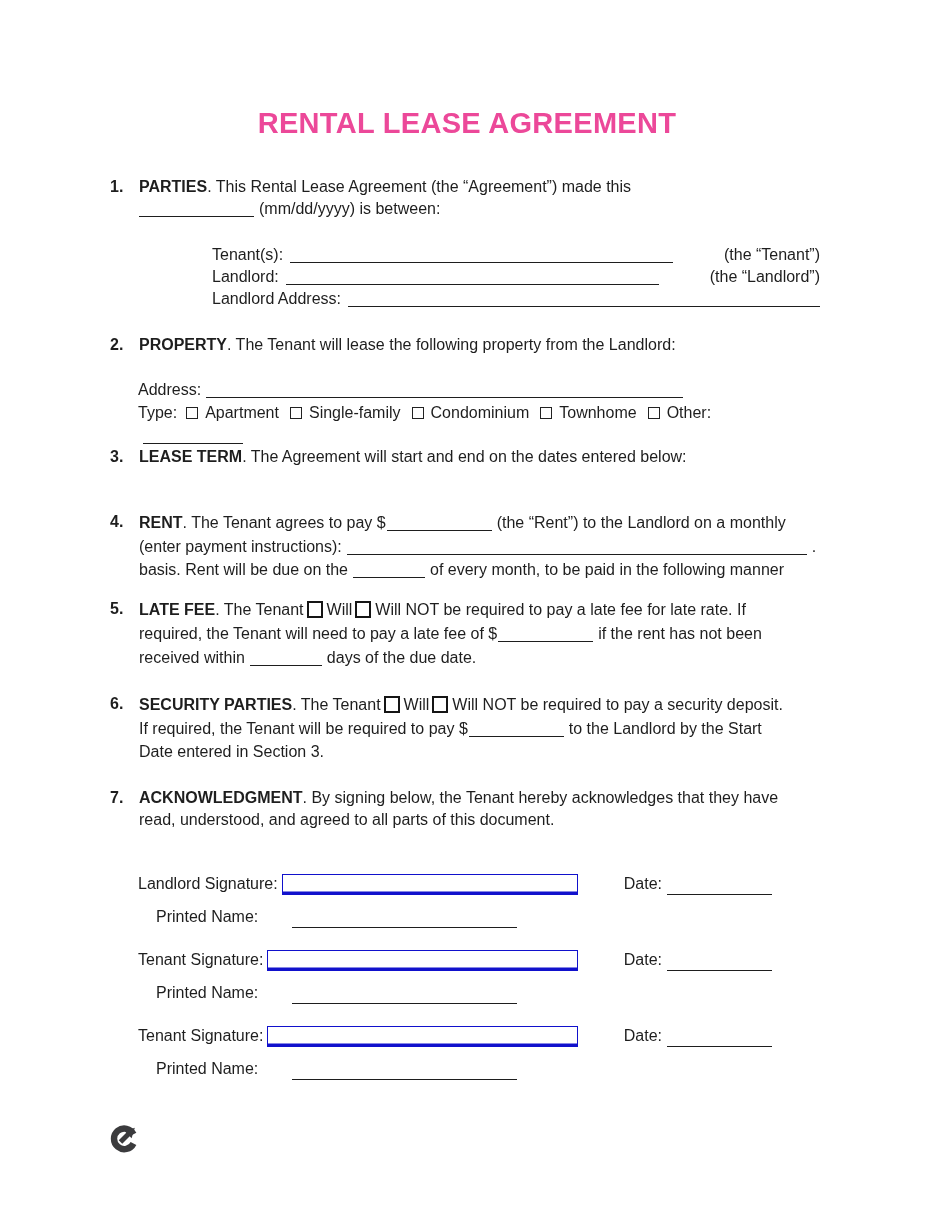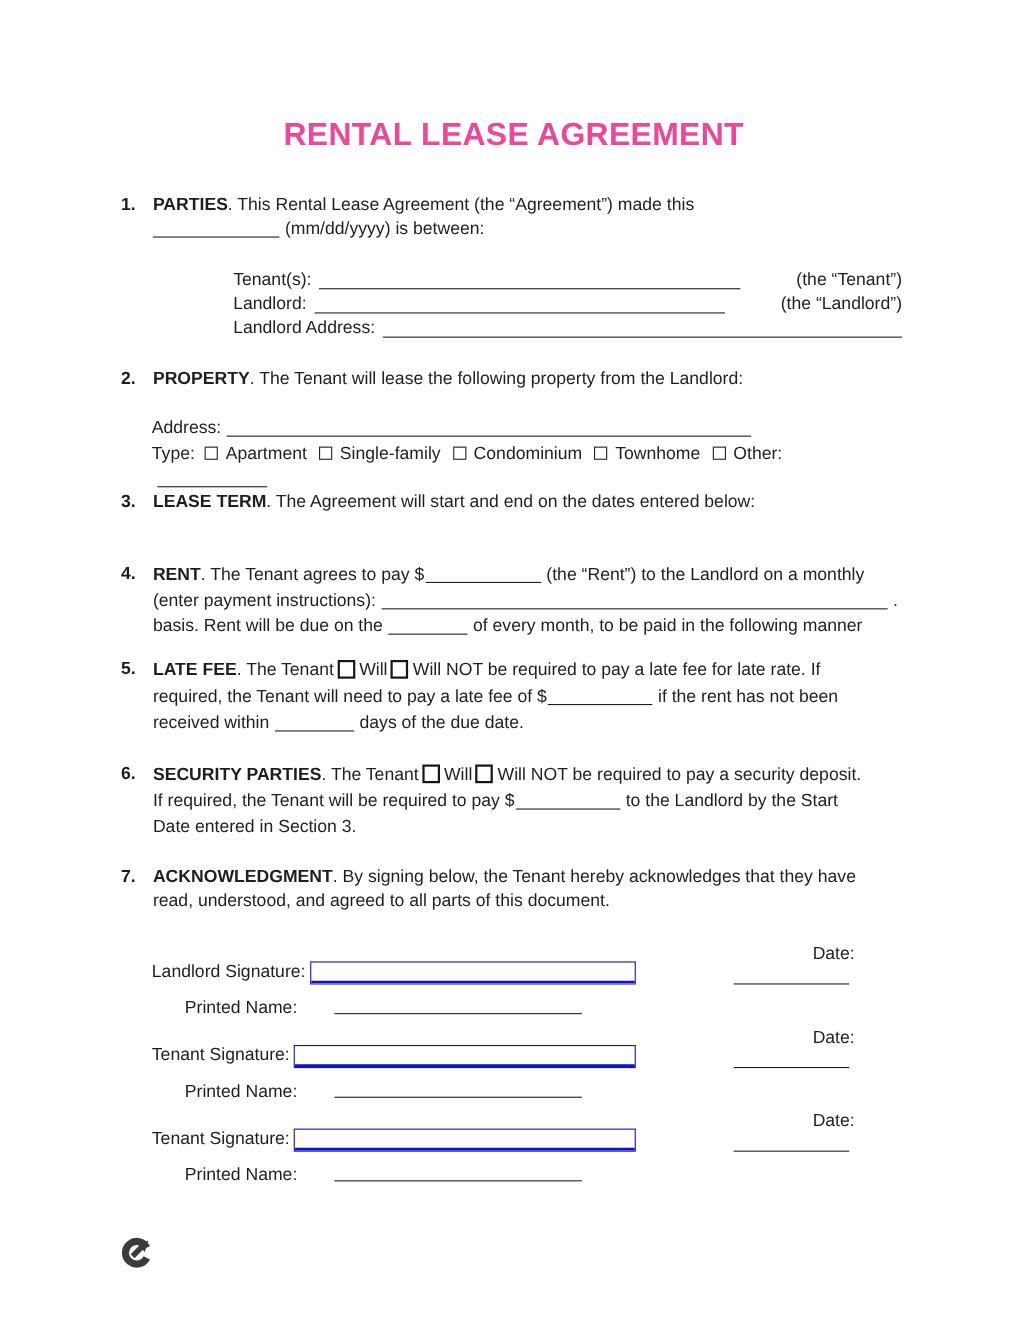--- a/index.html
+++ b/index.html
@@ -45,22 +45,22 @@
   }
   .opt { margin-right:2px; }
 
   .sig-row { position:absolute; left:138px; right:157px; display:flex; align-items:flex-end; height:23px; }
   .sig-left { display:flex; width:440px; align-items:flex-end; }
   .sig-left .lbl { flex:none; font-weight:400; line-height:22px; }
   .sig-box {
     flex:1; height:21px; margin-left:4px; box-sizing:border-box;
     border:1.6px solid #1111cc; box-shadow:inset 0 -2.5px 0 #1111cc; background:#fff;
   }
-  .date-group { display:flex; margin-left:auto; align-items:flex-end;flex-direction:column; }
-  .pn-row { position:absolute; left:168px; display:flex; height:22px;gap:29px; }
+  .date-group { display:flex; margin-left:auto; align-items:flex-end; }
+  .pn-row { position:absolute; left:156px; display:flex; align-items:flex-end; height:22px;gap:29px; }
   .logo { position:absolute; left:107px; top:1122px; width:34px; height:34px; }
 </style>
 </head>
 <body>
 
 <div class="page">
 
   <div class="title">RENTAL LEASE AGREEMENT</div>
 
   <div class="sec" style="top:176px">

